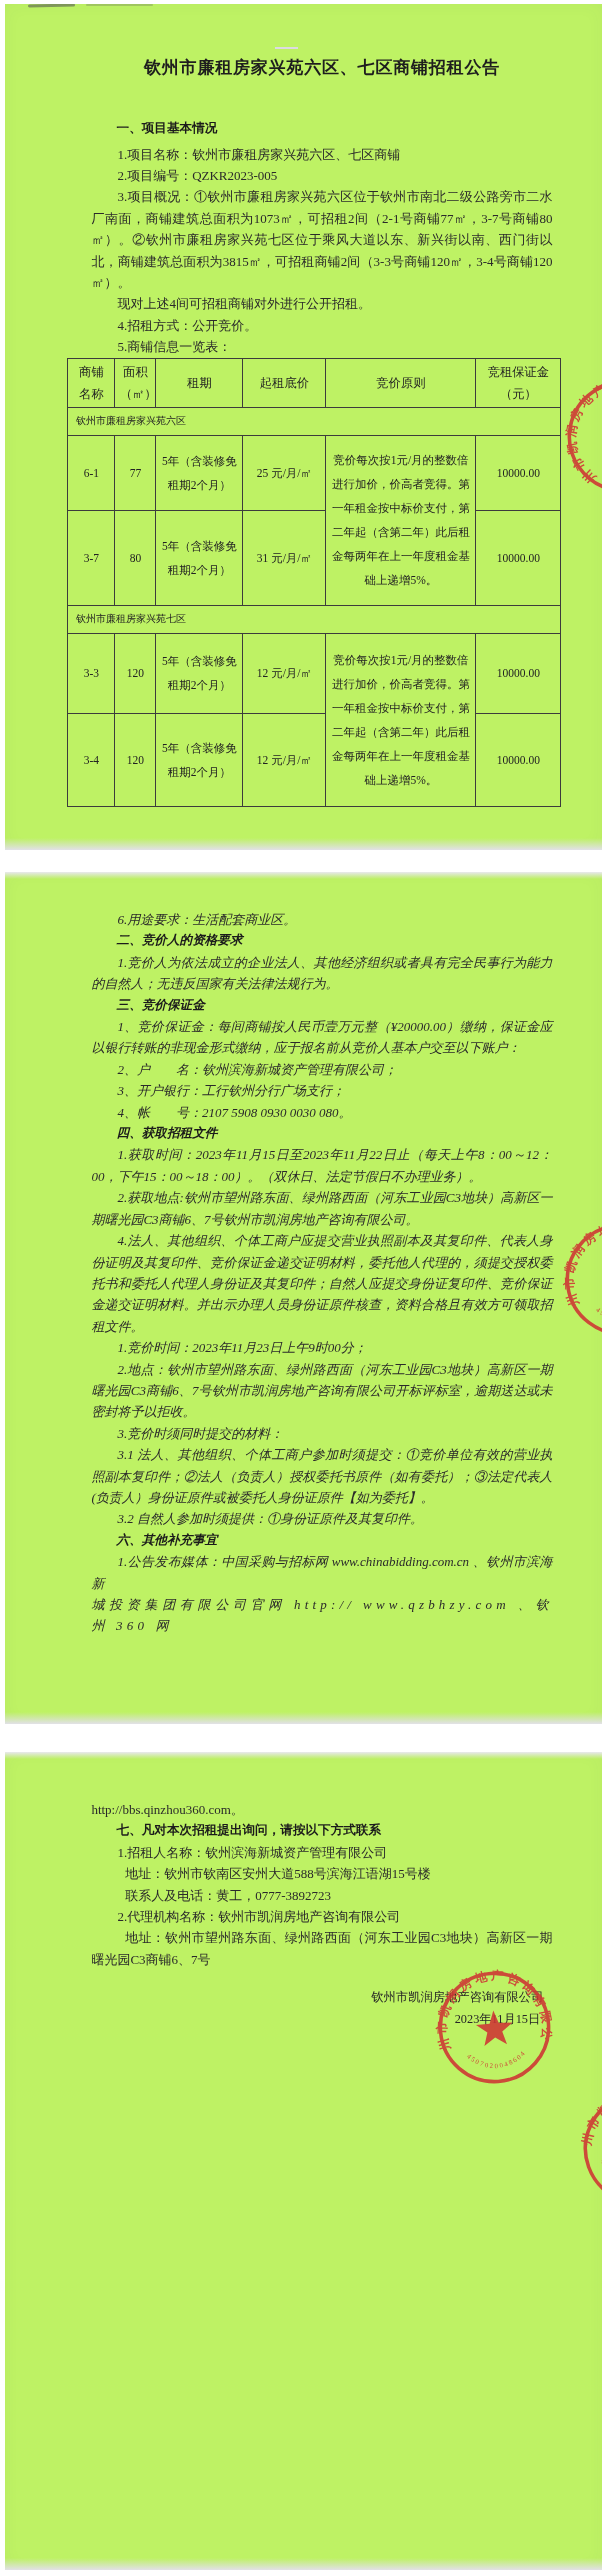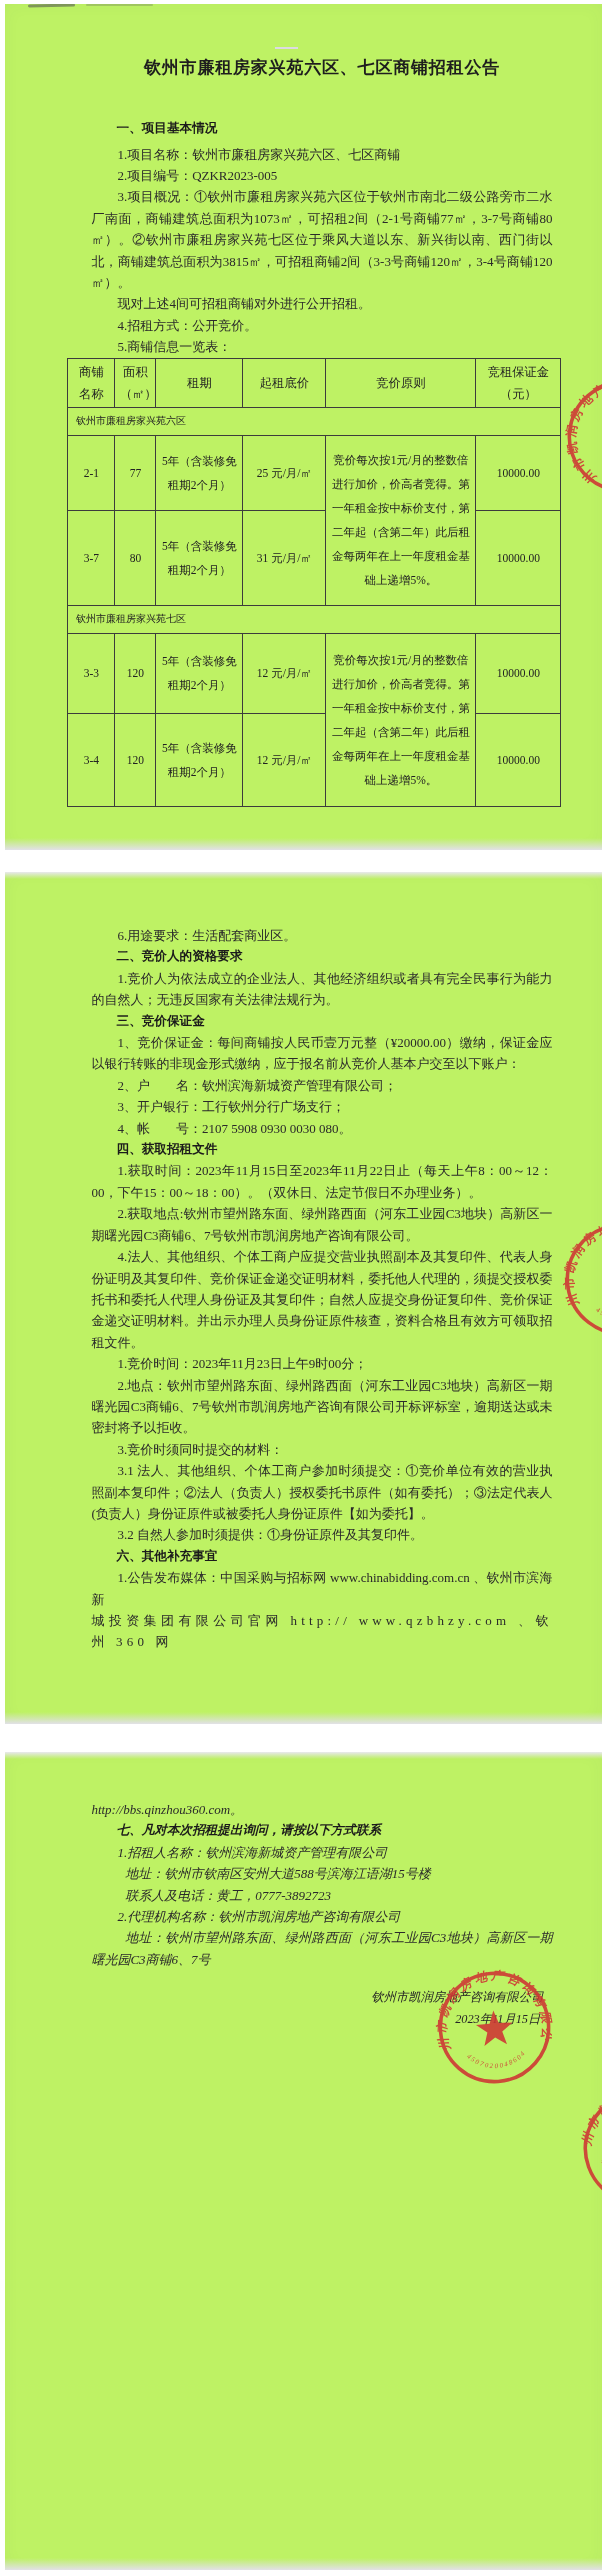--- a/index.html
+++ b/index.html
@@ -6,33 +6,33 @@
   body{
     width:607px;height:2576px;position:relative;background:#ffffff;
     font-family:"Liberation Serif","DejaVu Serif",serif;color:#262626;
   }
   .page{
     position:absolute;left:5.4px;right:5.4px;background:#bef264;overflow:hidden;
     box-shadow:inset 0 0 17px rgba(70,70,95,.045);
   }
   .page1{top:3.8px;height:846px;}
   .page2{top:872px;height:852px;}
-  .page3{top:1752px;height:818px;font-style:italic;}
+  .page3{top:1752px;height:818px;}
   .edge-top{position:absolute;left:0;right:0;top:0;height:6.9px;
     background:linear-gradient(#e9e8ee,rgba(251,250,253,0));}
   .edge-bottom{position:absolute;left:0;right:0;bottom:0;height:12.3px;
     background:linear-gradient(rgba(251,250,253,0),#e2e1e8);}
   .smudge{position:absolute;background:#4c4c52;opacity:.55;border-radius:1.5px;}
   .smudge.a{left:23px;top:0;width:47px;height:3.1px;transform:rotate(-1deg);}
   .smudge.b{left:81px;top:0;width:67px;height:2.3px;opacity:.25;}
   .faint-dash{position:absolute;left:270px;top:43px;width:23px;height:2.3px;background:#dcdbe2;}
 
   .content{position:relative;}
   .page1 .content{padding:52px 49px 0 86px;}
-  .page2 .content{padding:53px 49px 0 86px;}
+  .page2 .content{padding:37px 49px 0 86px;font-style:italic;}
   .page3 .content{padding:47px 49px 0 86px;}
 
   .doc-title{font-size:17px;line-height:24.5px;font-weight:700;text-align:center;
     letter-spacing:0.8px;color:#1e1e1e;}
   .sec-h{font-weight:700;line-height:21.4px;font-size:12.6px;color:#1b1b1b;text-indent:2em;}
   .page1 .sec-h{margin-top:38px;}
   .para{font-size:13px;line-height:21.4px;text-align:justify;text-indent:2em;color:#2a2a2a;}
   .para.noindent{text-indent:0;}
   .para.first{margin-top:3.8px;}
   .para.spaced{letter-spacing:4.2px;text-indent:0;}
@@ -103,21 +103,21 @@
         <th>面积（㎡）</th>
         <th>租期</th>
         <th>起租底价</th>
         <th>竞价原则</th>
         <th>竞租保证金（元）</th>
       </tr>
       <tr class="secrow">
         <td colspan="6">钦州市廉租房家兴苑六区</td>
       </tr>
       <tr class="row-a">
-        <td>2-1</td>
+        <td>6-1</td>
         <td>77</td>
         <td>5年（含装修免租期2个月）</td>
         <td>25 元/月/㎡</td>
         <td class="principle" rowspan="2">竞价每次按1元/月的整数倍进行加价，价高者竞得。第一年租金按中标价支付，第二年起（含第二年）此后租金每两年在上一年度租金基础上递增5%。</td>
         <td>10000.00</td>
       </tr>
       <tr class="row-b">
         <td>3-7</td>
         <td>80</td>
         <td>5年（含装修免租期2个月）</td>

